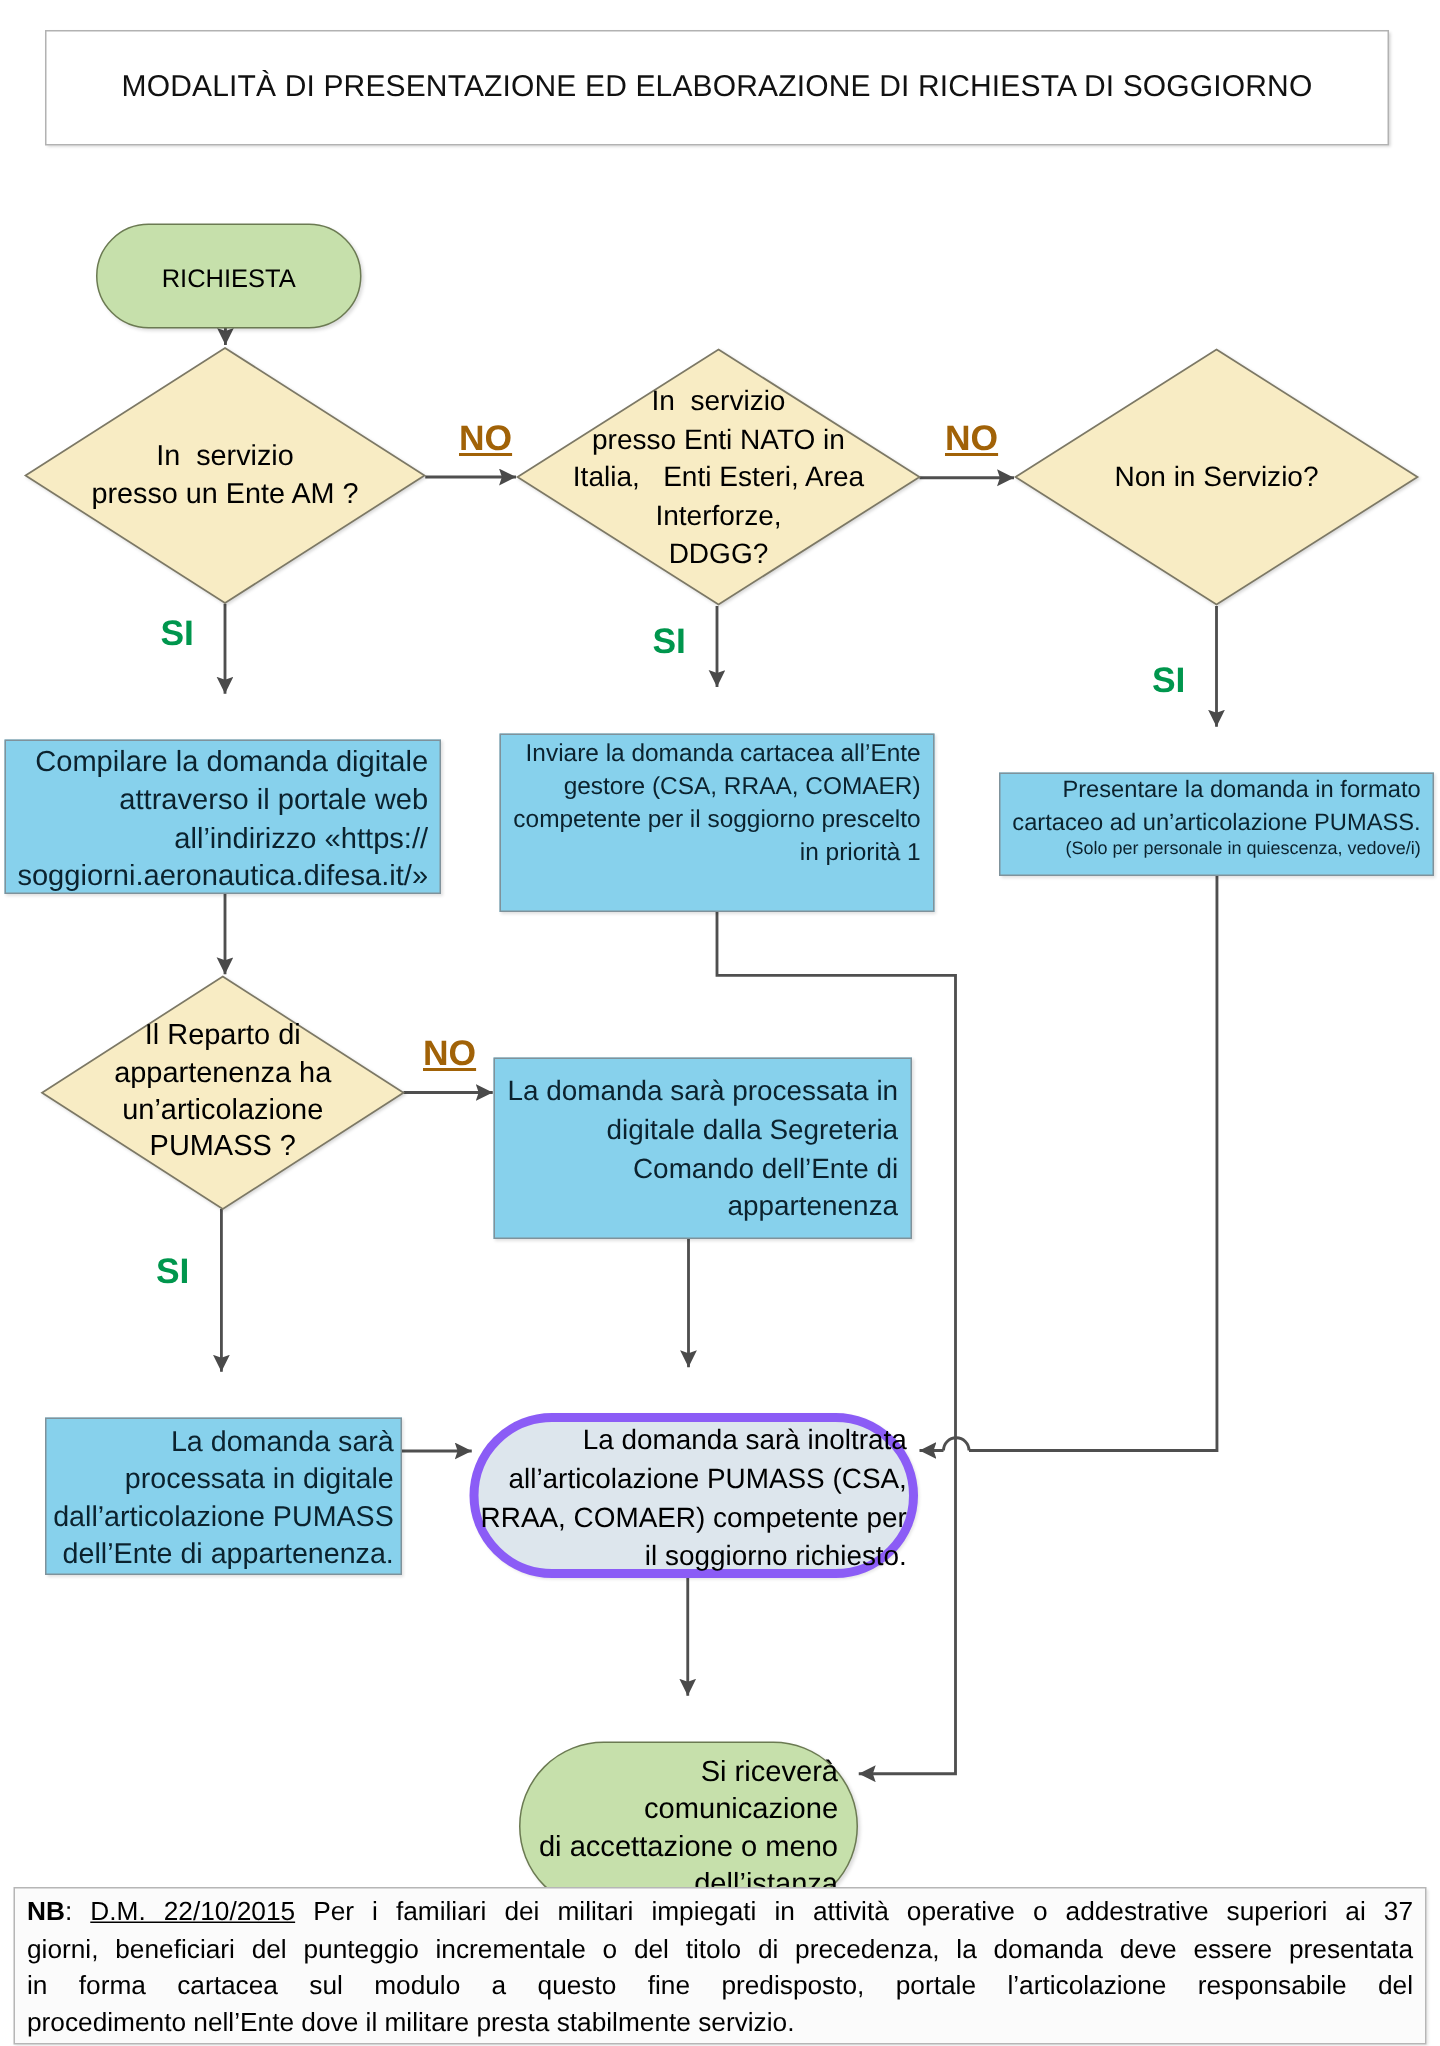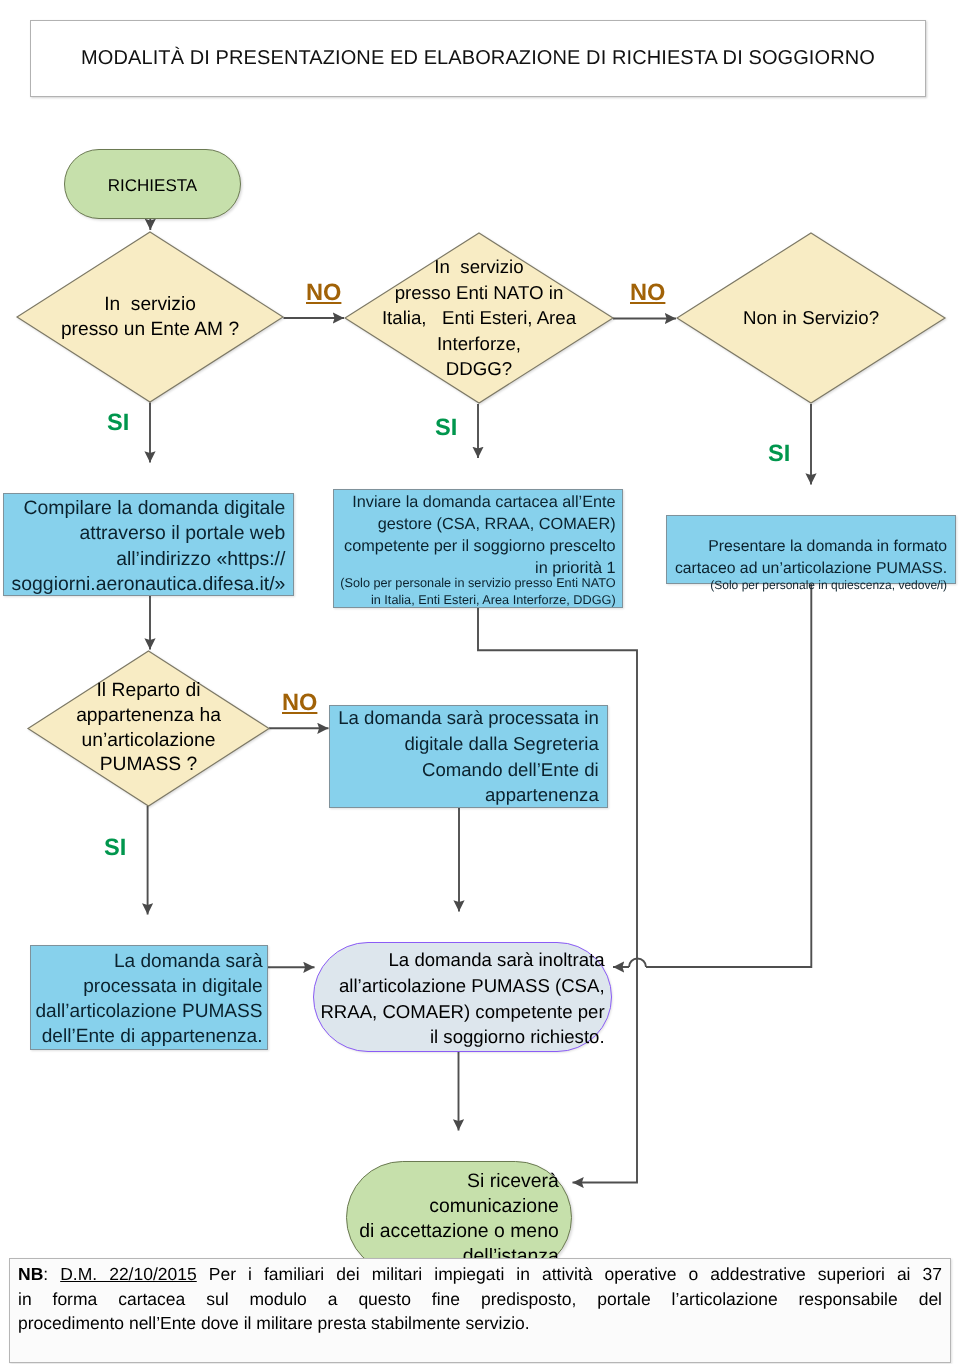--- a/index.html
+++ b/index.html
@@ -14,21 +14,21 @@
       background:#fff;display:flex;align-items:center;justify-content:center;
       box-shadow:1px 1px 2px rgba(0,0,0,.18);}
   #title-text{font-size:20px;letter-spacing:.1px;white-space:nowrap;color:#111;}
   
   .node{display:flex;align-items:center;justify-content:center;text-align:right;white-space:pre;margin-top:30px;}
   .pill{border-radius:999px;}
   .stack{white-space:normal;}
   .stack>div{white-space:pre;}
   .green{background:#c6e0ab;border:1px solid #6b7a52;box-shadow:1.5px 1.5px 2.5px rgba(0,0,0,.14);}
   .blue{background:#87d1ec;border:1px solid #7f929b;box-shadow:1px 1px 2px rgba(0,0,0,.12);color:#0b222e;}
-  .lblue{background:#dde6ed;border:1px solid #8b5cf6;box-shadow:1px 1px 2px rgba(0,0,0,.10);}
+  .lblue{background:#dde6ed;border:6px solid #8b5cf6;box-shadow:1px 1px 2px rgba(0,0,0,.10);}
   svg{display:block;overflow:visible;}
   .lbl{position:absolute;font-weight:bold;}
   .lbl.no{color:#a16207;text-decoration:underline;}
   .lbl.si{color:#00964d;}
   
   #n-start{left:64px;top:119px;width:177px;height:70px;font-size:17px;padding-top:3px;}
   #n-d1{left:16px;top:231px;width:268px;height:172px;}
   #n-d2{left:344px;top:232px;width:270px;height:172px;}
   #n-d3{left:676px;top:232px;width:270px;height:172px;}
   .dia{position:absolute;}
@@ -37,26 +37,26 @@
      display:flex;align-items:center;justify-content:center;text-align:center;
      white-space:pre;font-size:19.2px;line-height:25.4px;}
   #n-d2 .dtext{font-size:18.7px;line-height:25.4px;}
   #n-d3 .dtext{font-size:18.7px;}
   #n-b1{left:3px;top:463px;width:291px;height:103px;font-size:19.4px;line-height:25.5px;align-items:flex-start;padding-top:1.5px;}
   #n-b2{left:333px;top:459px;width:290px;height:119px;align-items:flex-start;}
   #n-b2 .stack{padding-top:1.4px;}
   #n-b2 .main{font-size:16.3px;line-height:22px;}
   #n-b2 .note{font-size:12.7px;line-height:17.6px;margin-top:-4.5px;}
   #n-b3{left:666px;top:485px;width:290px;height:69px;align-items:flex-start;}
-  #n-b3 .stack{padding-top:20px;}
+  #n-b3 .stack{padding-top:0;}
   #n-b3 .main{font-size:15.8px;line-height:22px;}
   #n-b3 .note{font-size:12px;line-height:17.6px;margin-top:-3px;}
   #n-d4{left:27px;top:650px;width:243px;height:157px;}
   #n-d4 .dtext{font-size:19.3px;line-height:24.7px;}
-  #n-b4{left:329px;top:675px;width:279px;height:103px;font-size:18.6px;line-height:25.8px;}
+  #n-b4{left:329px;top:675px;width:279px;height:121px;font-size:18.6px;line-height:25.8px;}
   #n-b5{left:30px;top:915px;width:238px;height:105px;font-size:19.1px;line-height:25.1px;padding-top:2.5px;}
   #n-b6{left:313px;top:912px;width:299px;height:110px;font-size:18.6px;line-height:25.7px;padding-top:3px;}
   #n-end{left:346px;top:1131px;width:226px;height:113px;font-size:19.4px;line-height:24.9px;padding-top:3px;}
   
   #l-no1{left:306px;top:282px;font-size:23.6px;line-height:1;}
   #l-no2{left:630px;top:282px;font-size:23.6px;line-height:1;}
   #l-no3{left:282px;top:692px;font-size:23.6px;line-height:1;}
   #l-si1{left:107px;top:412px;font-size:23.6px;line-height:1;}
   #l-si2{left:435px;top:417px;font-size:23.6px;line-height:1;}
   #l-si3{left:768px;top:443px;font-size:23.6px;line-height:1;}
@@ -149,22 +149,20 @@
 all’indirizzo «https://
 soggiorni.aeronautica.difesa.it/»</span>
 </div>
 
 <div class="abs node blue" id="n-b2">
   <div class="stack">
       <div class="main">Inviare la domanda cartacea all’Ente
 gestore (CSA, RRAA, COMAER)
 competente per il soggiorno prescelto
 in priorità 1</div>
-      <div class="note">(Solo per personale in servizio presso Enti NATO
-in Italia, Enti Esteri, Area Interforze, DDGG)</div>
     </div>
 </div>
 
 <div class="abs node blue" id="n-b3">
   <div class="stack">
       <div class="main">Presentare la domanda in formato
 cartaceo ad un’articolazione PUMASS.</div>
       <div class="note">(Solo per personale in quiescenza, vedove/i)</div>
     </div>
 </div>
@@ -211,16 +209,17 @@
 <div class="lbl no" id="l-no2">NO</div>
 <div class="lbl no" id="l-no3">NO</div>
 <div class="lbl si" id="l-si1">SI</div>
 <div class="lbl si" id="l-si2">SI</div>
 <div class="lbl si" id="l-si3">SI</div>
 <div class="lbl si" id="l-si4">SI</div>
 
 <div class="abs" id="nb-box">
   <div id="nb-text">
       <div class="fl"><b>NB</b><span>: </span><u>D.M. 22/10/2015</u><span> Per i familiari dei militari impiegati in attività operative o addestrative superiori ai 37</span></div>
+      <div class="fl">giorni, beneficiari del punteggio incrementale o del titolo di precedenza, la domanda deve essere presentata</div>
       <div class="fl">in forma cartacea sul modulo a questo fine predisposto, portale l’articolazione responsabile del</div>
       <div class="fl last">procedimento nell’Ente dove il militare presta stabilmente servizio.</div>
     </div>
 </div>
 
 </body></html>

